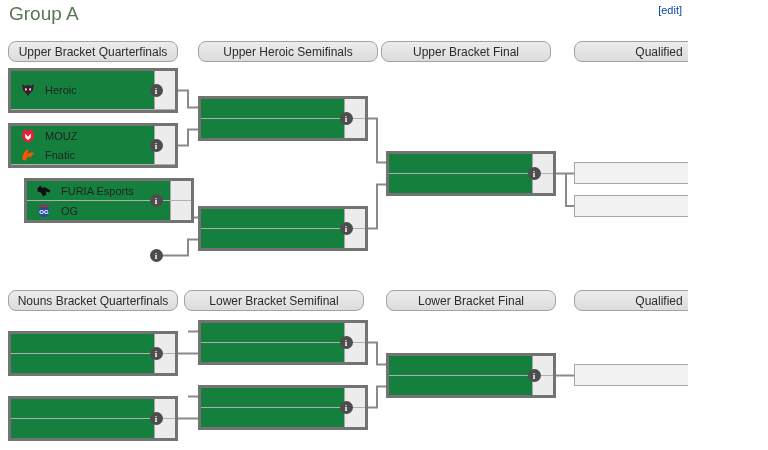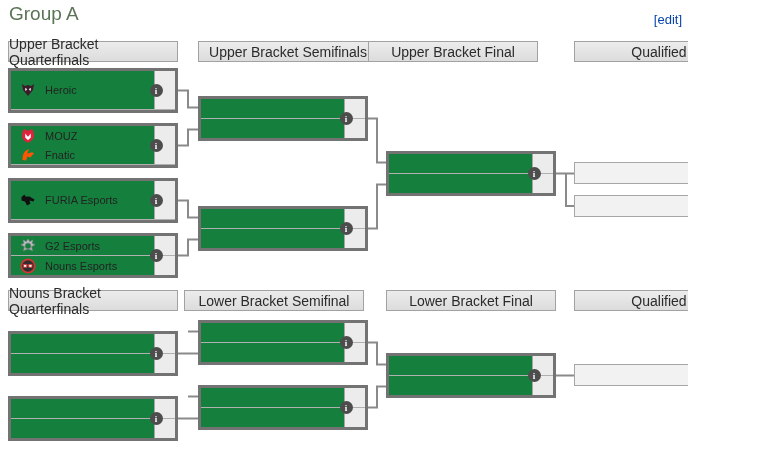--- a/index.html
+++ b/index.html
@@ -1,27 +1,27 @@
 <!DOCTYPE html>
 <html><head>
 <meta charset="utf-8">
 <style>
   html,body{margin:0;padding:0;background:#fff;}
   .page{position:relative;width:688px;height:450px;background:#ffffff;
         font-family:"Liberation Sans", sans-serif;overflow:hidden;text-decoration:underline;}
 
   .page-title{position:absolute;left:9px;top:3px;font-size:19px;font-weight:500;
               color:#5a7455;}
-  .edit-link{position:absolute;right:6px;top:12px;font-size:13px;color:#0645ad;
+  .edit-link{position:absolute;right:6px;top:4px;font-size:11px;color:#0645ad;
              text-decoration:none;cursor:pointer;}
 
   .col-header{position:absolute;width:170px;height:21px;box-sizing:border-box;
               background:linear-gradient(#ececec,#dcdcdc);border:1px solid #a2a2a2;
-              border-radius:0;display:flex;align-items:center;justify-content:center;
-              font-size:14px;color:#2b2b2b;}
+              border-radius:8px;display:flex;align-items:center;justify-content:center;
+              font-size:12px;color:#2b2b2b;}
 
   .match{position:absolute;width:170px;height:45px;box-sizing:border-box;
          background:#15803d;border:3px solid #737373;display:flex;flex-direction:column;}
   .team-row{flex:1;display:flex;align-items:center;position:relative;min-height:0;}
   .team-row.top{border-bottom:1px solid #b0b0b0;}
   .logo{width:34px;display:flex;align-items:center;justify-content:center;flex:0 0 34px;}
   .logo svg{display:block;}
   .team-name{font-size:11px;color:#222;white-space:nowrap;overflow:hidden;}
   .score{position:absolute;right:0;top:0;bottom:0;width:20px;border-left:1px solid #a6a6a6;
          background:#ececec;display:flex;align-items:center;justify-content:center;
@@ -58,22 +58,22 @@
       <path d="M188 396.5 H198"></path>
       <path d="M156 353.5 H198"></path>
       <path d="M156 418.5 H198"></path>
       <path d="M346 342.5 H377 V364.5 H386"></path>
       <path d="M346 407.5 H377 V386.5 H386"></path>
       <path d="M534 375.5 H574"></path>
     </g>
   </svg>
 
   <div class="col-header" style="left:8px;top:41px">Upper Bracket Quarterfinals</div>
-  <div class="col-header" style="left:198px;top:41px;width:180px">Upper Bracket Semifinals</div>
-  <div class="col-header" style="left:368px;top:41px">Upper Bracket Final</div>
+  <div class="col-header" style="left:198px;top:41px;width:180px">Upper Heroic Semifinals</div>
+  <div class="col-header" style="left:381px;top:41px">Upper Bracket Final</div>
   <div class="col-header" style="left:574px;top:41px">Qualified</div>
 
   <div class="match" style="left:8px;top:68px">
     <div class="team-row top">
       <span class="logo">
         <svg width="16" height="16" viewBox="0 0 16 16">
             <path d="M2 2 L5 4 8 3 11 4 14 2 13 8 8 14 3 8 Z" fill="#3d1b2b"></path>
             <path d="M5 6 L7.2 7 5.6 9.2 Z" fill="#fff"></path>
             <path d="M11 6 L8.8 7 10.4 9.2 Z" fill="#fff"></path>
           </svg>
@@ -98,55 +98,43 @@
       <span class="logo">
         <svg width="16" height="16" viewBox="0 0 16 16">
             <path d="M2.5 13 C2.5 7 4.5 3.5 9 2 L7.2 6.8 12 5.2 14 6.2 10.2 10.4 7.4 9.4 6 13.5 Z" fill="#ff5502"></path>
           </svg>
       </span>
       <span class="team-name">Fnatic</span>
       <span class="score"></span>
     </div>
   </div>
 
-  <div class="match" style="left:8px;top:178px">
+  <div class="match" style="left:24px;top:178px">
     <div class="team-row top">
       <span class="logo">
         <svg width="16" height="16" viewBox="0 0 16 16">
             <path d="M1.5 5 L4.5 2.5 5.5 4.5 9.5 4.5 14.5 7.5 13.5 9.5 9.5 8.5 10.5 11.5 7 13.5 5 9.5 1.5 8.5 Z" fill="#101010"></path>
           </svg>
       </span>
       <span class="team-name">FURIA Esports</span>
       <span class="score"></span>
     </div>
-  </div>
-
-  <div class="match" style="left:8px;top:233px">
-    <div class="team-row top">
-      <span class="logo">
-        <svg width="16" height="16" viewBox="0 0 16 16">
-            <path d="M8 1 L9.8 3.8 12.8 2 12 5.5 15 6.8 11.5 8.6 12.4 12.6 8 10.8 3.6 12.6 4.5 8.6 1 6.8 4 5.5 3.2 2 6.2 3.8 Z M8 5 A3 3 0 1 0 8 11 A3 3 0 1 0 8 5 Z" fill="#b9bcc1" stroke="#85888d" stroke-width="0.7"></path>
-          </svg>
-      </span>
-      <span class="team-name">G2 Esports</span>
-      <span class="score"></span>
-    </div>
-    <div class="team-row">
-      <span class="logo">
-        <svg width="16" height="16" viewBox="0 0 16 16">
-            <circle cx="8" cy="8" r="6.7" fill="#2e2e2e" stroke="#d23434" stroke-width="1.8"></circle>
-            <rect x="3.6" y="6.4" width="3.2" height="2.8" fill="#fff" stroke="#d23434" stroke-width="0.9"></rect>
-            <rect x="8.8" y="6.4" width="3.2" height="2.8" fill="#fff" stroke="#d23434" stroke-width="0.9"></rect>
-            <path d="M6.8 7.6 H8.8" stroke="#d23434" stroke-width="0.9"></path>
-          </svg>
-      </span>
-      <span class="team-name">Nouns Esports</span>
-      <span class="score"></span>
-    </div>
-  </div>
+    <div class="team-row">
+      <span class="logo">
+        <svg width="16" height="16" viewBox="0 0 16 16">
+            <path d="M3 2 H13 V9 C13 12 10.5 13.8 8 14.5 C5.5 13.8 3 12 3 9 Z" fill="#2a4d9b"></path>
+            <path d="M3 2 H13 V4 H3 Z" fill="#a63040"></path>
+            <text x="8" y="11" font-size="6" font-weight="bold" fill="#fff" text-anchor="middle" font-family="Liberation Sans, sans-serif">OG</text>
+          </svg>
+      </span>
+      <span class="team-name">OG</span>
+      <span class="score"></span>
+    </div>
+  </div>
+
 
   <div class="match" style="left:198px;top:96px">
     <div class="team-row top">
       <span class="team-name"></span>
       <span class="score"></span>
     </div>
     <div class="team-row">
       <span class="team-name"></span>
       <span class="score"></span>
     </div>

